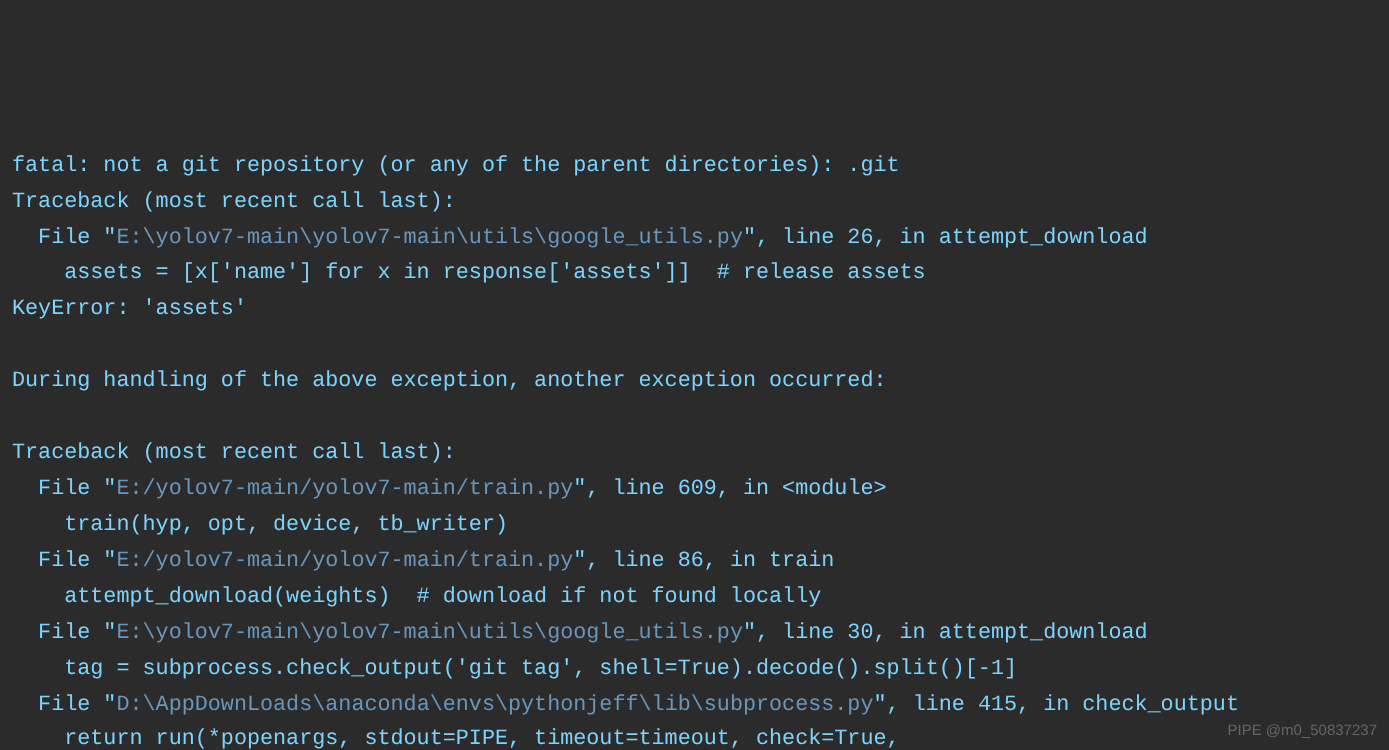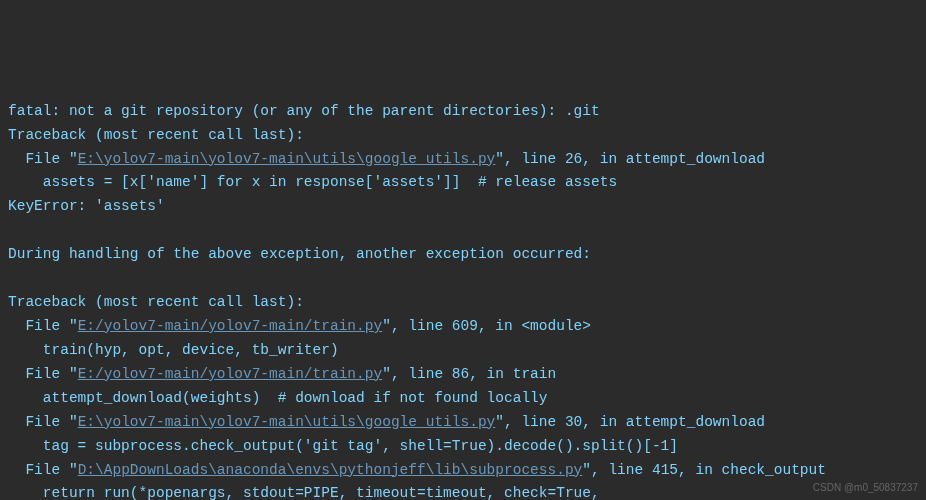--- a/index.html
+++ b/index.html
@@ -12,36 +12,35 @@
     padding: 4px 8px;
     width: 926px;
     height: 500px;
     overflow: hidden;
     position: relative;
     white-space: pre;
   }
   .line { display: block; }
   .link {
     color: #6897bb;
-    text-decoration: underline;
   }
   .plain { color: #7dd3fc; }
   .watermark {
     position: absolute;
     bottom: 4px;
     right: 8px;
     font-size: 10px;
     color: #666;
     font-family: sans-serif;
     white-space: normal;
   }
 </style>
 </head>
 <body>
 
 
 
 <div id="console"><span class="line"><span class="plain">fatal: not a git repository (or any of the parent directories): .git</span></span><span class="line"><span class="plain">Traceback (most recent call last):</span></span><span class="line"><span class="plain">  File "</span><span class="link">E:\yolov7-main\yolov7-main\utils\google_utils.py</span><span class="plain">", line 26, in attempt_download</span></span><span class="line"><span class="plain">    assets = [x['name'] for x in response['assets']]  # release assets</span></span><span class="line"><span class="plain">KeyError: 'assets'</span></span><span class="line"><span class="plain"> </span></span><span class="line"><span class="plain">During handling of the above exception, another exception occurred:</span></span><span class="line"><span class="plain"> </span></span><span class="line"><span class="plain">Traceback (most recent call last):</span></span><span class="line"><span class="plain">  File "</span><span class="link">E:/yolov7-main/yolov7-main/train.py</span><span class="plain">", line 609, in &lt;module&gt;</span></span><span class="line"><span class="plain">    train(hyp, opt, device, tb_writer)</span></span><span class="line"><span class="plain">  File "</span><span class="link">E:/yolov7-main/yolov7-main/train.py</span><span class="plain">", line 86, in train</span></span><span class="line"><span class="plain">    attempt_download(weights)  # download if not found locally</span></span><span class="line"><span class="plain">  File "</span><span class="link">E:\yolov7-main\yolov7-main\utils\google_utils.py</span><span class="plain">", line 30, in attempt_download</span></span><span class="line"><span class="plain">    tag = subprocess.check_output('git tag', shell=True).decode().split()[-1]</span></span><span class="line"><span class="plain">  File "</span><span class="link">D:\AppDownLoads\anaconda\envs\pythonjeff\lib\subprocess.py</span><span class="plain">", line 415, in check_output</span></span><span class="line"><span class="plain">    return run(*popenargs, stdout=PIPE, timeout=timeout, check=True,</span></span></div>
 
-<div class="watermark">CSDN @m0_50837237</div>
+<div class="watermark">PIPE @m0_50837237</div>
 
 
 
 
 </body></html>

